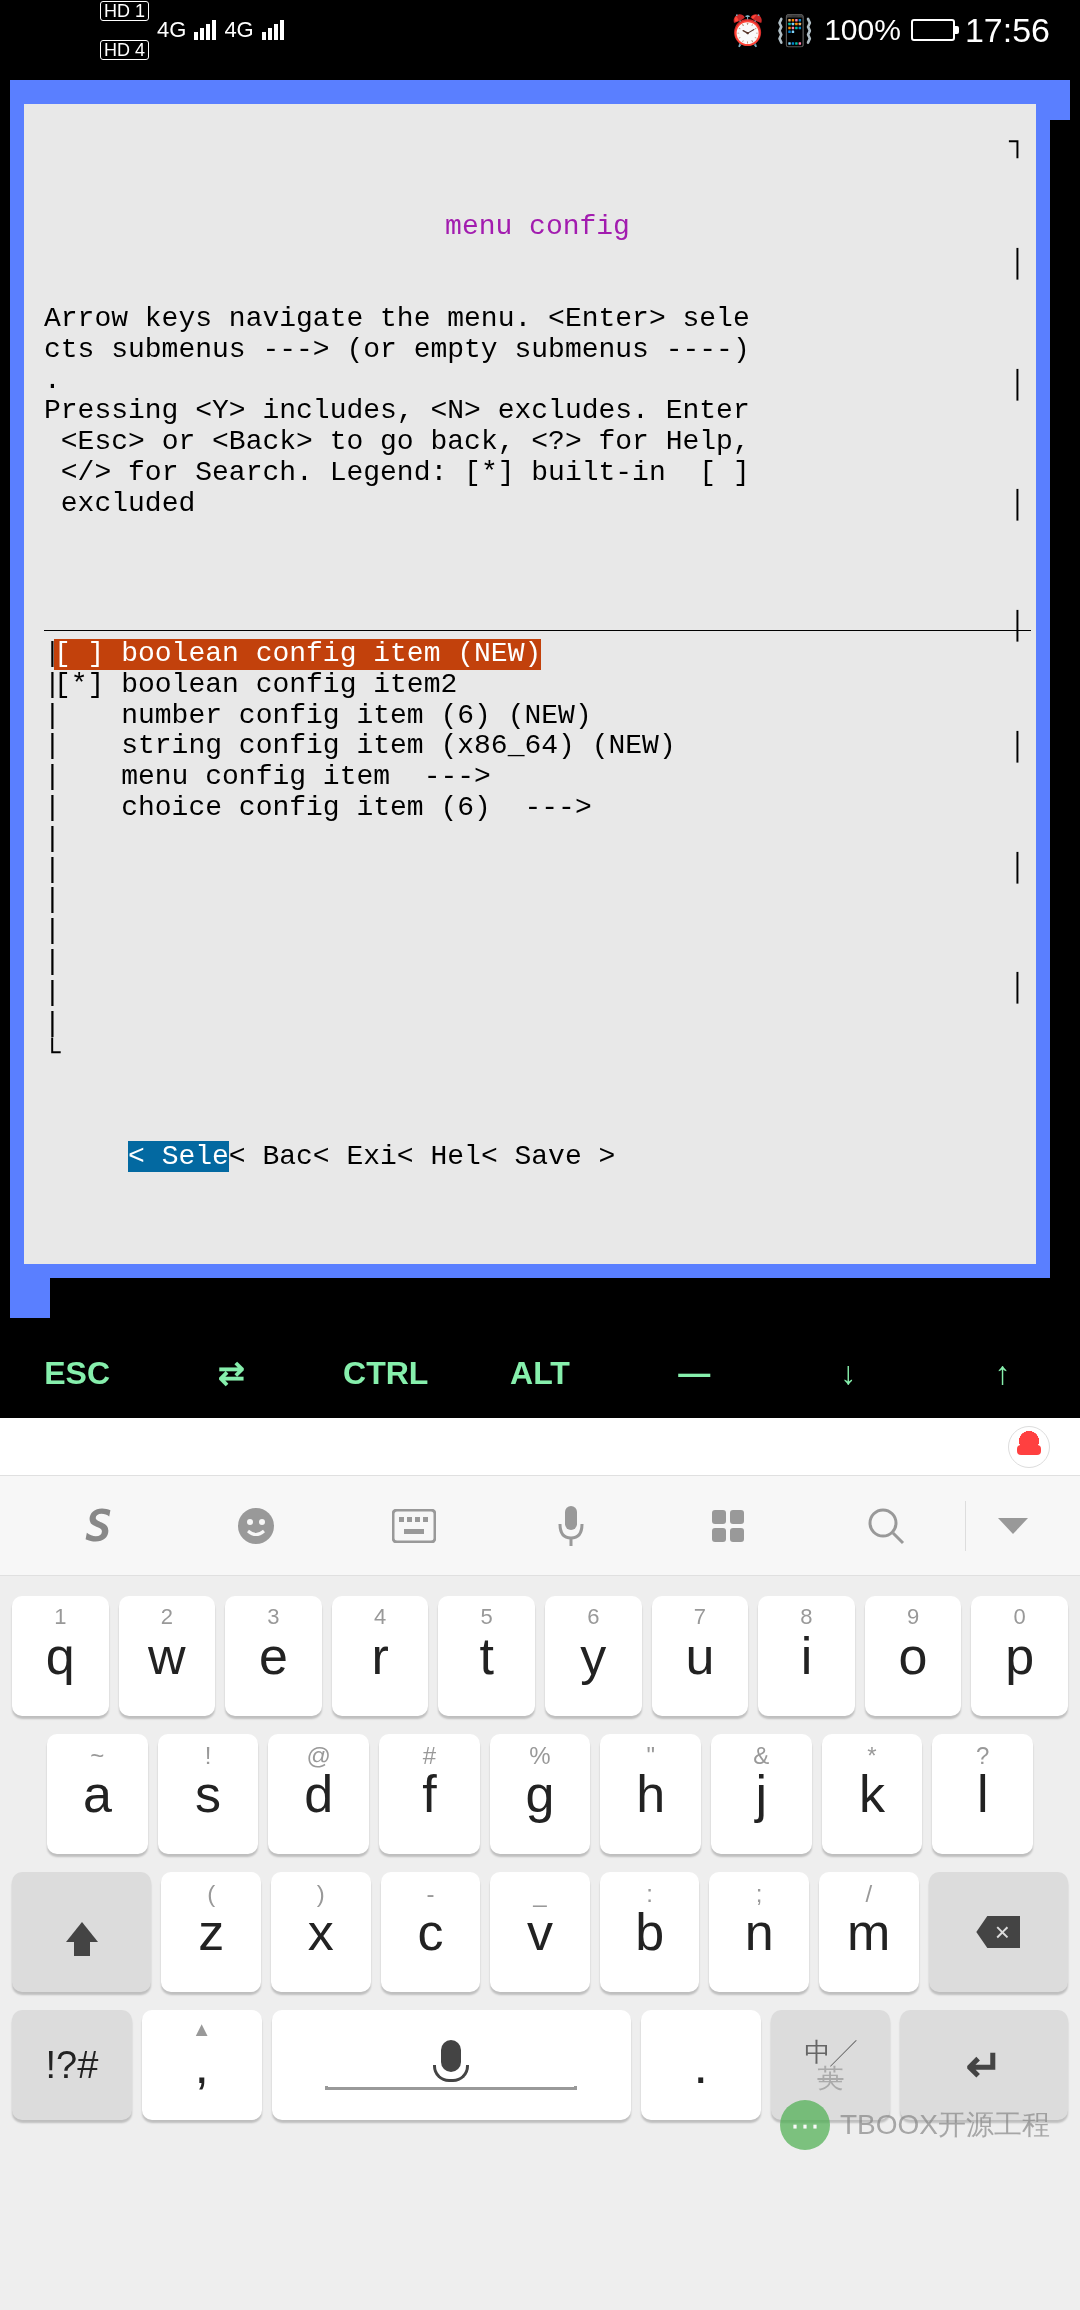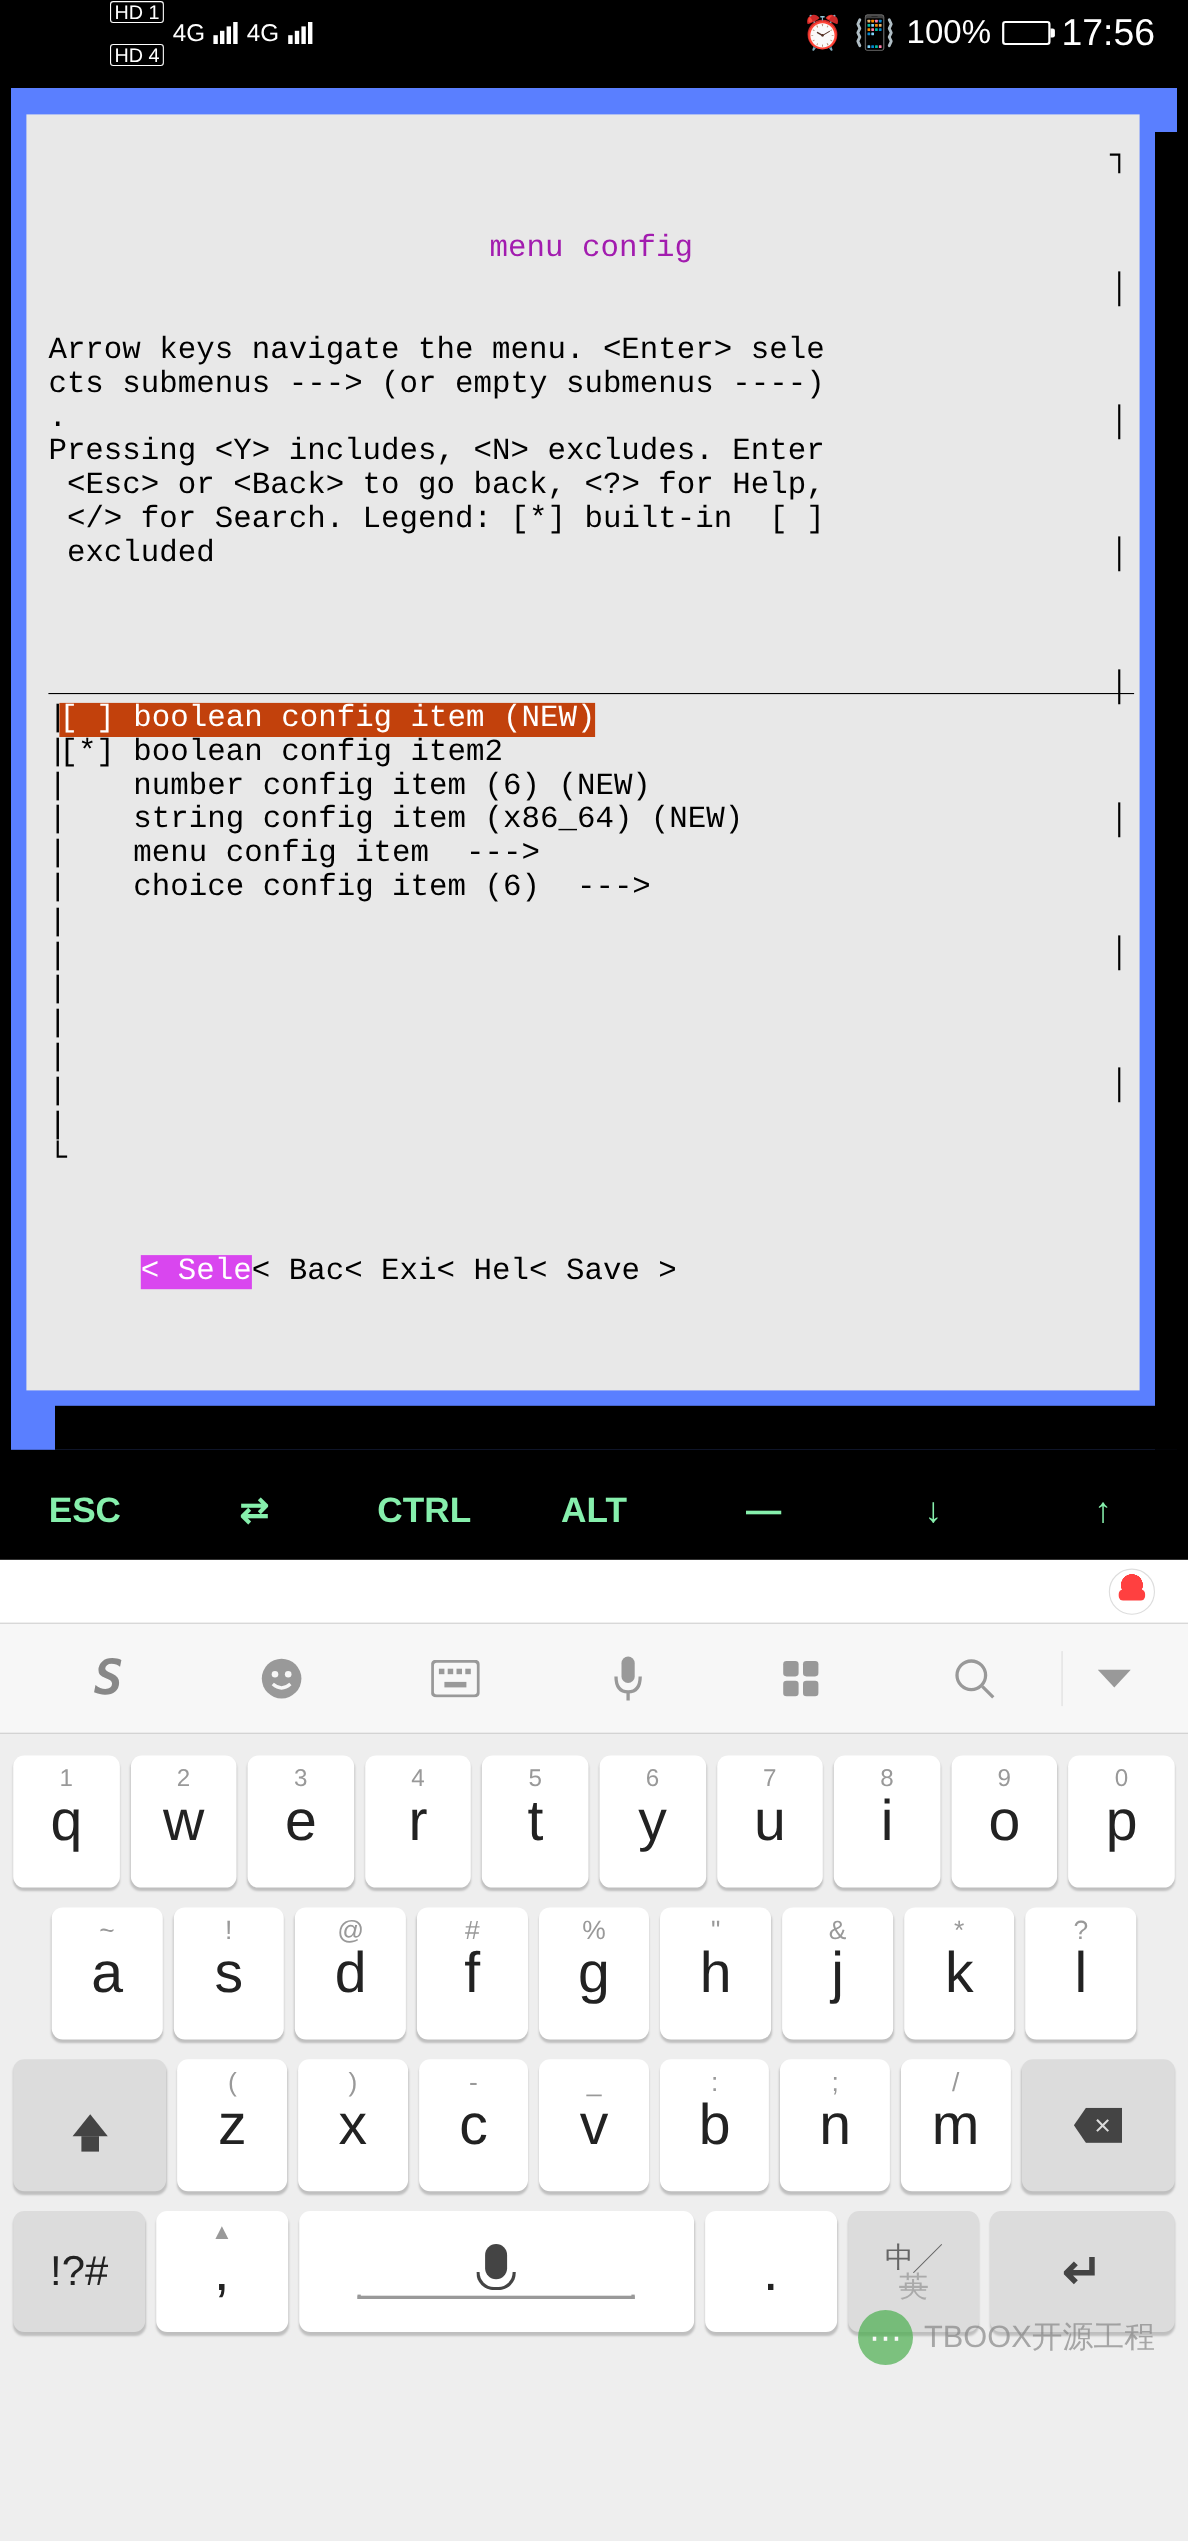--- a/index.html
+++ b/index.html
@@ -69,21 +69,21 @@
   height: calc(100% - 40px);
 }
 .term-title { color: #a21caf; text-align: center; margin-top: 32px; }
 .term-help { color: #000; }
 .term-list { margin-top: 18px; border-top: 1px solid #000; padding-top: 8px; }
 .term-item { white-space: pre; }
 .term-item.selected { background: #c2410c; color: #fff; display: inline; }
 .term-item-line { display: flex; }
 .term-item-line .bar { width: 10px; }
 .bottom-bar { margin-top: 10px; white-space: pre; }
-.bottom-sel { background: #d946ef; color: #fff; }
+.bottom-sel { background: #0369a1; color: #fff; }
 .rbar { position: absolute; right: 10px; top: 24px; bottom: 260px; display: flex; flex-direction: column; justify-content: space-between; font-size: 28px; }
 
 
 .extra-keys {
   background: #000;
   color: #86efac;
   display: flex;
   align-items: center;
   justify-content: space-around;
   height: 90px;

